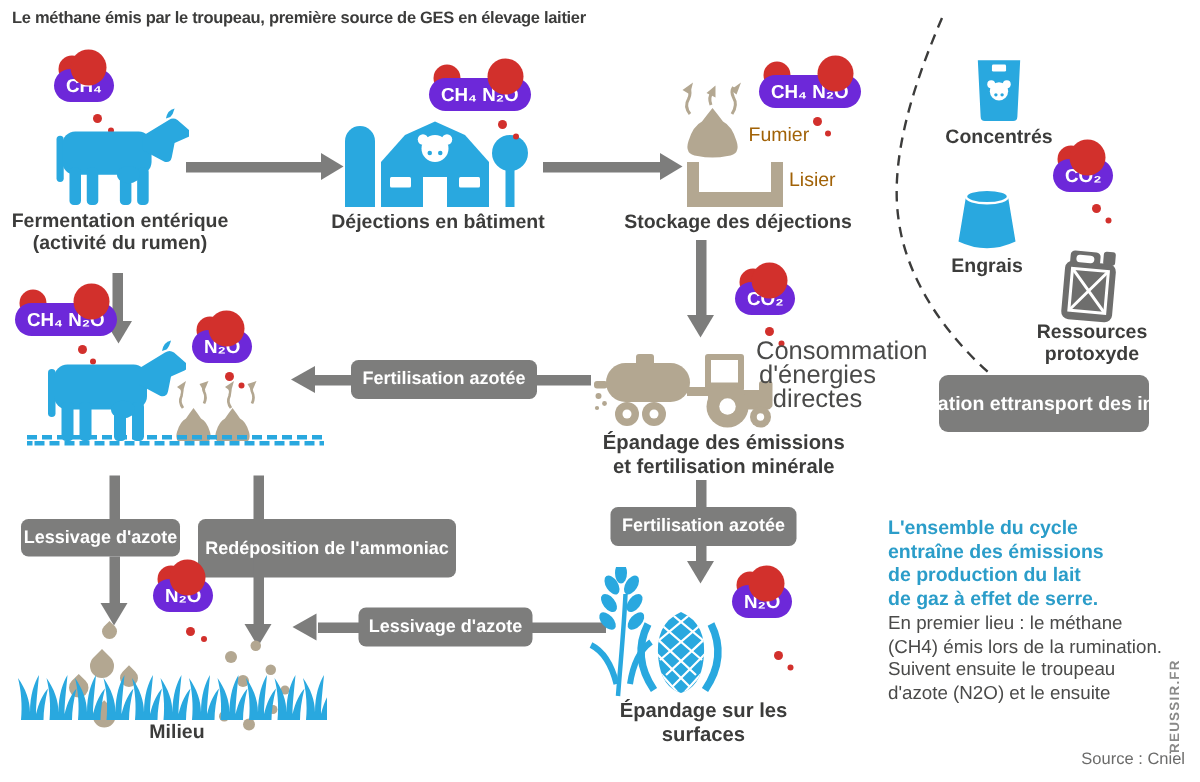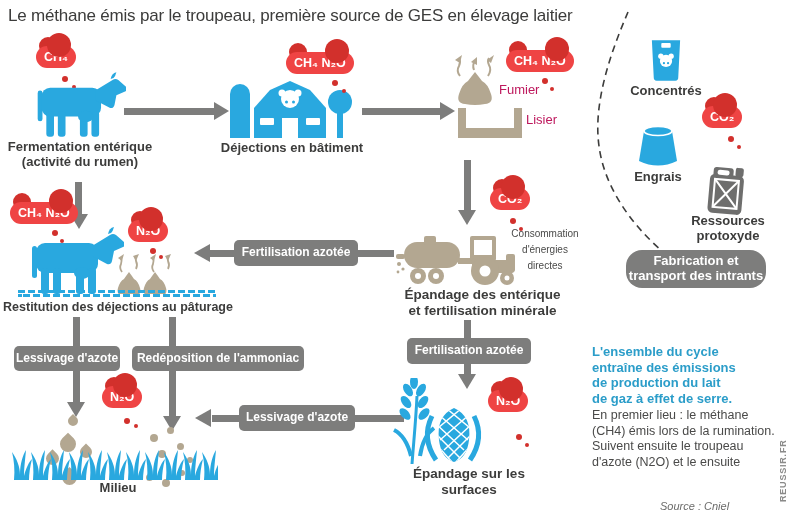--- a/index.html
+++ b/index.html
@@ -1,40 +1,40 @@
 <!DOCTYPE html>
 <html><head>
 <meta charset="utf-8">
 <style>
   html,body{margin:0;padding:0;background:#fff;}
   #stage{position:relative;width:800px;height:521px;background:#fff;overflow:hidden;
          font-family:"Liberation Sans","DejaVu Sans",sans-serif;color:#3c3c3b;}
   .abs{position:absolute;}
   .lbl{position:absolute;font-weight:700;color:#3c3c3b;text-align:center;line-height:1.15;font-size:13px;}
-  .sub{position:absolute;font-weight:400;color:#be185d;font-size:13px;}
+  .sub{position:absolute;font-weight:400;color:#a16207;font-size:13px;}
   .gbox{position:absolute;background:#7d7d7c;color:#fff;font-weight:700;font-size:12px;
         text-align:center;border-radius:5px;display:flex;align-items:center;justify-content:center;
         line-height:1.15;box-sizing:border-box;padding:2px 4px;white-space:nowrap;}
   .shaft{position:absolute;background:#7d7d7c;}
   .head-r{position:absolute;width:0;height:0;border-top:9px solid transparent;border-bottom:9px solid transparent;border-left:15px solid #7d7d7c;}
   .head-l{position:absolute;width:0;height:0;border-top:9px solid transparent;border-bottom:9px solid transparent;border-right:16px solid #7d7d7c;}
   .head-d{position:absolute;width:0;height:0;border-left:9px solid transparent;border-right:9px solid transparent;border-top:15px solid #7d7d7c;}
   .cloud{position:absolute;}
   .cloud::before{content:"";position:absolute;width:18px;height:18px;border-radius:50%;background:#d2302c;top:-9px;left:3px;}
   .cloud::after{content:"";position:absolute;width:24px;height:24px;border-radius:50%;background:#d2302c;top:-13px;right:5px;}
-  .cloud-body{position:relative;background:#ef4444;color:#fff;font-weight:700;font-size:12.5px;
+  .cloud-body{position:relative;background:#6d28d9;color:#fff;font-weight:700;font-size:12.5px;
               padding:4px 8px;border-radius:13px;white-space:nowrap;display:inline-block;letter-spacing:0;}
   .cdot{position:absolute;width:6px;height:6px;border-radius:50%;background:#d2302c;}
   .cdot.sm{width:4px;height:4px;}
   .drop{position:absolute;background:#b3a791;border-radius:0 50% 50% 50%;transform:rotate(45deg);}
   .sdot{position:absolute;background:#b3a791;border-radius:50%;}
   .note-hl{font-weight:700;font-size:13px;color:#2b9dc9;line-height:15.5px;}
   .note-body{font-weight:400;font-size:12.5px;color:#4a4a49;line-height:15.5px;}
-  #title{position:absolute;left:8px;top:6px;font-size:17px;font-weight:400;letter-spacing:-0.2px;}
-  #source{position:absolute;left:660px;top:500px;width:130px;font-style:italic;font-size:11px;color:#6b6b6a;}
+  #title{position:absolute;left:8px;top:6px;font-size:11px;font-weight:700;letter-spacing:-0.2px;}
+  #source{position:absolute;left:660px;top:500px;width:130px;text-align:right;font-size:11px;color:#6b6b6a;}
   #site{position:absolute;left:778px;top:436px;height:66px;writing-mode:vertical-rl;transform:rotate(180deg);
         font-size:9px;font-weight:700;letter-spacing:0.8px;color:#8a8a89;}
 </style>
 </head>
 <body>
 
 <div id="stage">
 
   <div id="title">Le méthane émis par le troupeau, première source de GES en élevage laitier</div>
 
@@ -113,20 +113,21 @@
 
   <svg class="abs" style="left:458px;top:106px" width="64" height="32" viewBox="0 0 64 32">
     <path d="M0,2 h8 v20 h48 V2 h8 v30 H0 z" fill="#b3a791"></path>
   </svg>
   <div class="sub" style="left:499px;top:82px">Fumier</div>
   <div class="sub" style="left:526px;top:112px">Lisier</div>
   <div class="cloud" style="left:506px;top:50px">
     <div class="cloud-body">CH₄ N₂O</div>
     <i class="cdot" style="left:36px;top:28px"></i><i class="cdot sm" style="left:44px;top:37px"></i>
   </div>
+  <div class="lbl" style="left:410px;top:141px;width:164px">Stockage des déjections</div>
 
   <div class="shaft" style="left:464px;top:160px;width:7px;height:50px"></div>
   <div class="head-d" style="left:458px;top:210px"></div>
 
   <div class="cloud" style="left:490px;top:188px">
     <div class="cloud-body">CO₂</div>
     <i class="cdot" style="left:20px;top:30px"></i><i class="cdot sm" style="left:29px;top:39px"></i>
   </div>
 
   <svg class="abs" style="left:394px;top:230px" width="122" height="56" viewBox="0 0 122 56">
@@ -149,27 +150,27 @@
       <circle cx="91" cy="41" r="14"></circle>
         <circle cx="113" cy="48" r="7"></circle>
     </g>
     <g fill="#fff">
       <circle cx="24" cy="46" r="3"></circle>
         <circle cx="42" cy="46" r="3"></circle>
       <circle cx="91" cy="41" r="5.5"></circle>
         <circle cx="113" cy="48" r="2.5"></circle>
     </g>
   </svg>
-  <div class="lbl" style="left:504px;top:226px;width:82px;font-weight:400;color:#4a4a49;font-size:10px;line-height:16px">
+  <div class="lbl" style="left:504px;top:226px;width:82px;font-weight:400;color:#4a4a49;font-size:17px;line-height:16px">
     <div>Consommation</div>
       <div>d'énergies</div>
       <div>directes</div>
   </div>
   <div class="lbl" style="left:400px;top:287px;width:165px;font-size:13.5px">
-    <div>Épandage des entérique</div>
+    <div>Épandage des émissions</div>
       <div>et fertilisation minérale</div>
   </div>
 
   <div class="shaft" style="left:210px;top:250px;width:184px;height:7px"></div>
   <div class="head-l" style="left:194px;top:244px"></div>
   <div class="gbox" style="left:234px;top:240px;width:124px;height:26px">Fertilisation azotée</div>
 
   <div class="shaft" style="left:75px;top:182px;width:7px;height:32px"></div>
   <div class="head-d" style="left:70px;top:214px"></div>
 
@@ -210,26 +211,25 @@
         <polygon points="53,4 59,2 56,9"></polygon>
       <path id="pp" d="M17,20 q3,4 5,7 q4,2 6,9 q2,7 -5,8 q-7,1 -12,0 q-7,-1 -5,-8 q2,-7 6,-9 q2,-3 5,-7 z"></path>
       <use href="#pp" x="26"></use>
     </g>
   </svg>
 
   <div class="abs" style="left:18px;top:290px;width:198px;height:7px">
     <div style="height:3px;background:repeating-linear-gradient(90deg,#29a8df 0 7px,rgba(255,255,255,0) 7px 10px)"></div>
     <div style="height:3px;margin-top:1px;background:repeating-linear-gradient(90deg,#29a8df 0 7px,rgba(255,255,255,0) 7px 10px);background-position:5px 0"></div>
   </div>
-  <div class="lbl" style="left:0px;top:300px;width:236px;font-size:12.5px">Restitution des déjections au pâturage</div>
 
   <div class="shaft" style="left:73px;top:317px;width:7px;height:31px"></div>
   <div class="shaft" style="left:169px;top:317px;width:7px;height:31px"></div>
   <div class="gbox" style="left:14px;top:346px;width:106px;height:25px">Lessivage d'azote</div>
-  <div class="gbox" style="left:132px;top:346px;width:172px;height:25px">Redéposition de l'ammoniac</div>
+  <div class="gbox" style="left:132px;top:346px;width:172px;height:39px">Redéposition de l'ammoniac</div>
 
   <div class="shaft" style="left:73px;top:371px;width:7px;height:31px"></div>
   <div class="head-d" style="left:67px;top:402px"></div>
   <div class="shaft" style="left:169px;top:371px;width:7px;height:45px"></div>
   <div class="head-d" style="left:163px;top:416px"></div>
 
   <div class="cloud" style="left:102px;top:386px">
     <div class="cloud-body">N₂O</div>
     <i class="cdot" style="left:22px;top:32px"></i><i class="cdot sm" style="left:32px;top:38px"></i>
   </div>
@@ -345,21 +345,21 @@
       <rect x="27" y="1" width="8" height="9" rx="2" fill="#6e6e6d"></rect>
       <rect x="7" y="14" width="24" height="28" fill="none" stroke="#fff" stroke-width="2"></rect>
       <path d="M7,14 L31,42 M31,14 L7,42" stroke="#fff" stroke-width="2"></path>
     </g>
   </svg>
   <div class="lbl" style="left:688px;top:214px;width:80px">
     <div>Ressources</div>
       <div>protoxyde</div>
   </div>
 
-  <div class="gbox" style="left:626px;top:250px;width:140px;height:38px;border-radius:16px;font-size:13px;flex-direction:column">
+  <div class="gbox" style="left:626px;top:250px;width:140px;height:38px;border-radius:6px;font-size:13px;flex-direction:row">
     <div>Fabrication et</div>
       <div>transport des intrants</div>
   </div>
 
   <div class="abs note-hl" style="left:592px;top:344px;width:186px">
     <div>L'ensemble du cycle</div>
       <div>entraîne des émissions</div>
     <div>de production du lait</div>
       <div>de gaz à effet de serre.</div>
   </div>

